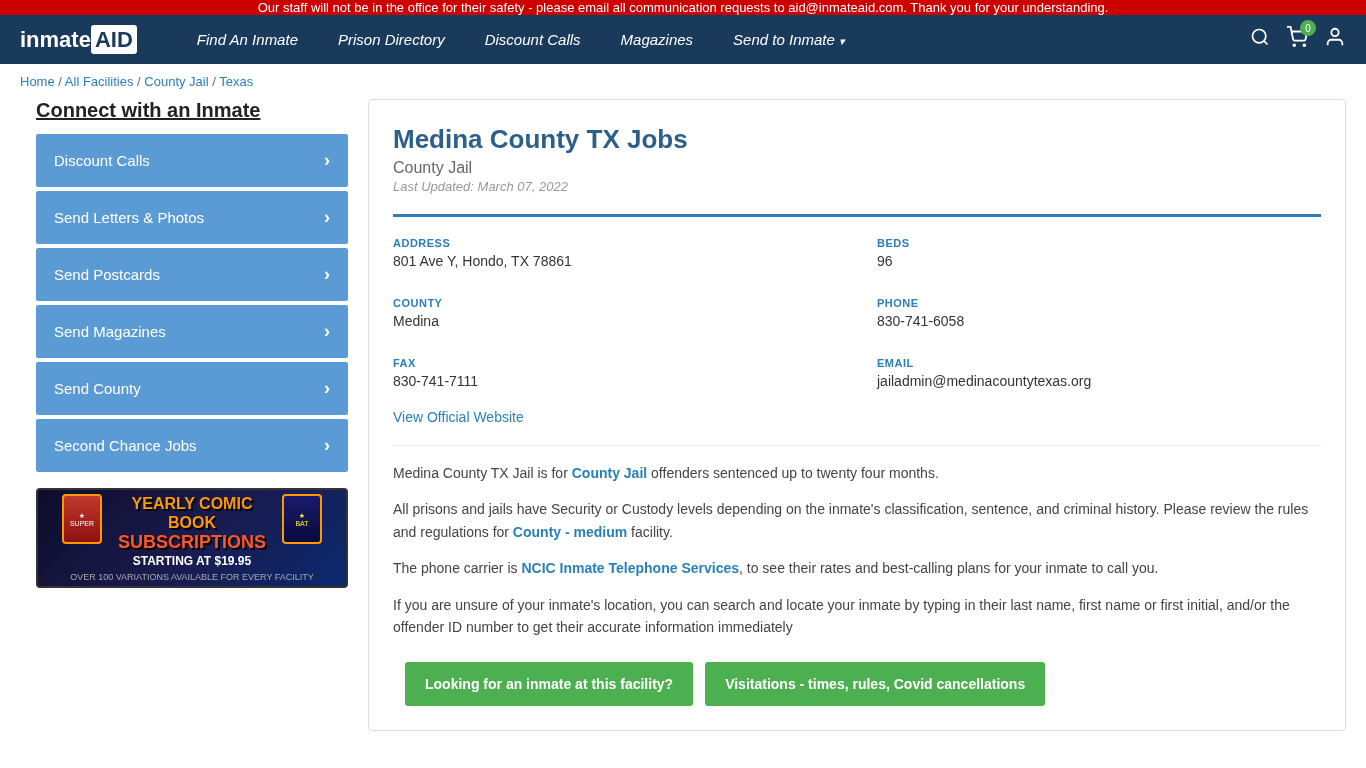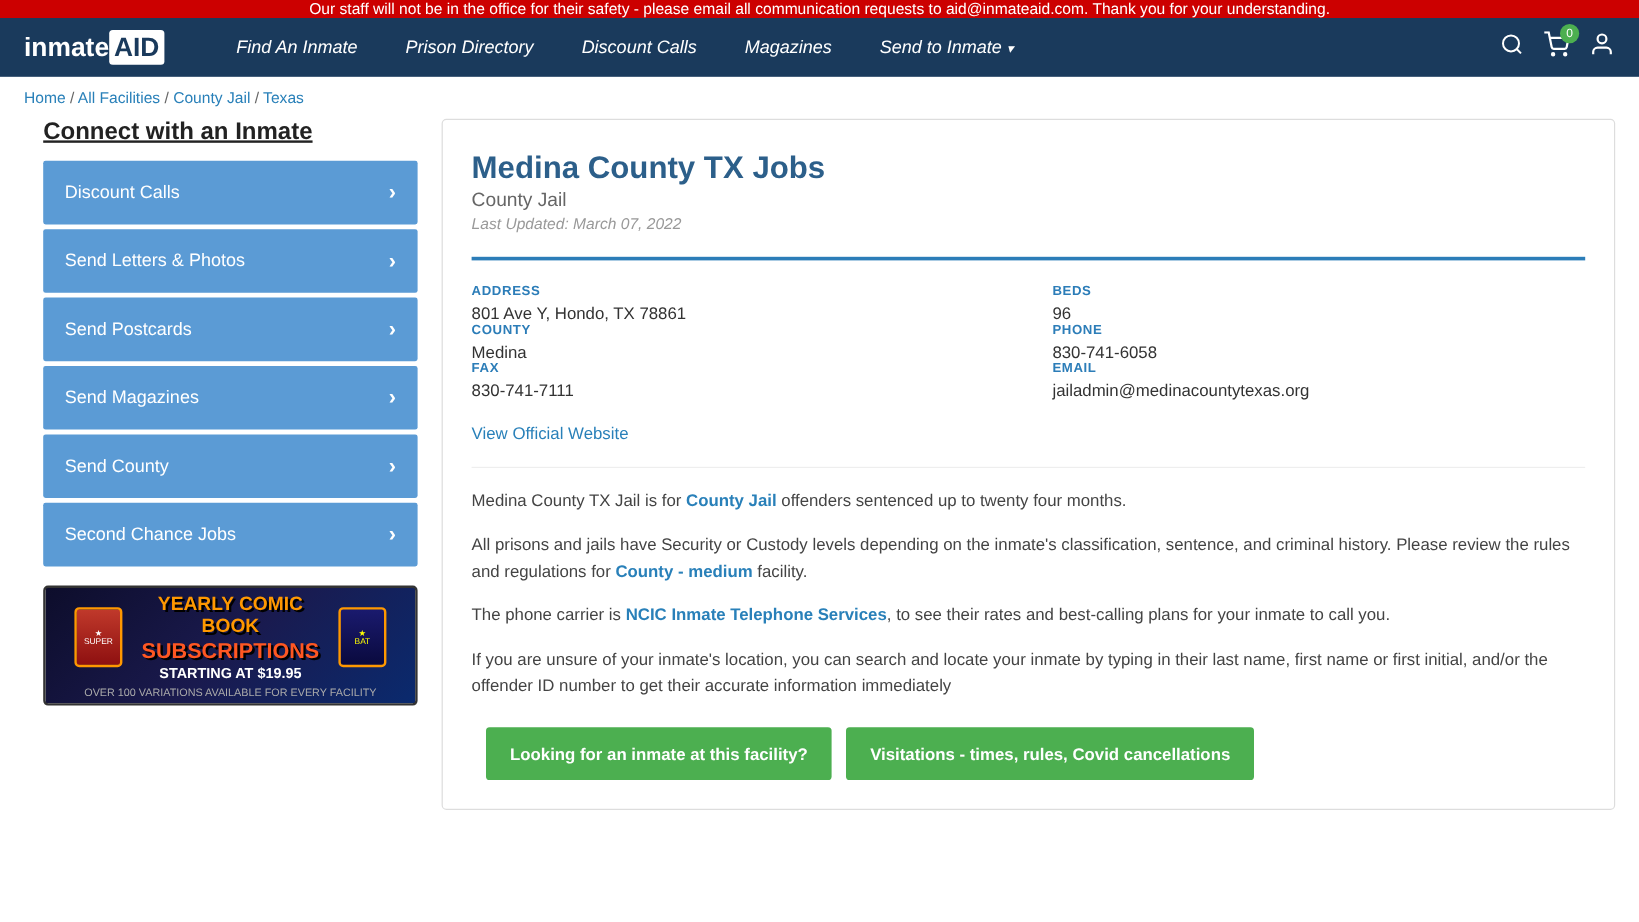--- a/index.html
+++ b/index.html
@@ -198,21 +198,21 @@
       margin-bottom: 20px;
     }
     .facility-divider {
       border: none;
       border-top: 3px solid #2c7db8;
       margin-bottom: 20px;
     }
     .info-grid {
       display: grid;
       grid-template-columns: 1fr 1fr;
-      gap: 0 40px;
+      gap: 28px 40px;
       margin-bottom: 20px;
     }
     .info-label {
       font-size: 11px;
       font-weight: bold;
       color: #2c7db8;
       text-transform: uppercase;
       letter-spacing: 0.5px;
       margin-bottom: 4px;
     }
@@ -343,21 +343,21 @@
       <span>Send County</span>
       <span class="arrow">›</span>
     </button>
     <button class="sidebar-btn">
       <span>Second Chance Jobs</span>
       <span class="arrow">›</span>
     </button>
 
     <div class="sidebar-ad">
       <div class="comic-ad" style="background: linear-gradient(135deg, #0d0d2b 0%, #1a1a4e 50%, #0a2a6e 100%); flex-direction: column; height: 100px; border: 2px solid #333;">
-        <div style="display:flex; align-items:center; width:100%; padding: 0 8px;">
+        <div style="display:flex; width:100%; padding: 0 8px;">
           <div style="color:#ff9800; font-size:9px; margin-right:8px;">
             <div style="width:40px; height:50px; background: linear-gradient(180deg, #c0392b, #8e1010); border-radius:4px; display:flex; align-items:center; justify-content:center; color:white; font-size:7px; text-align:center; border: 2px solid #ff9800;">★<br>SUPER</div>
           </div>
           <div style="flex:1; text-align:center;">
             <div class="comic-ad-text" style="font-size:16px;">YEARLY COMIC BOOK</div>
             <div class="comic-ad-text" style="font-size:18px; color:#ff5722;">SUBSCRIPTIONS</div>
             <div class="comic-ad-price" style="font-size:12px; color:white; font-weight:bold;">STARTING AT $19.95</div>
           </div>
           <div style="color:#ff9800; font-size:9px; margin-left:8px;">
             <div style="width:40px; height:50px; background: linear-gradient(180deg, #1a1a6e, #0a0a3e); border-radius:4px; display:flex; align-items:center; justify-content:center; color:#ffff00; font-size:7px; text-align:center; border: 2px solid #ff9800;">★<br>BAT</div>

